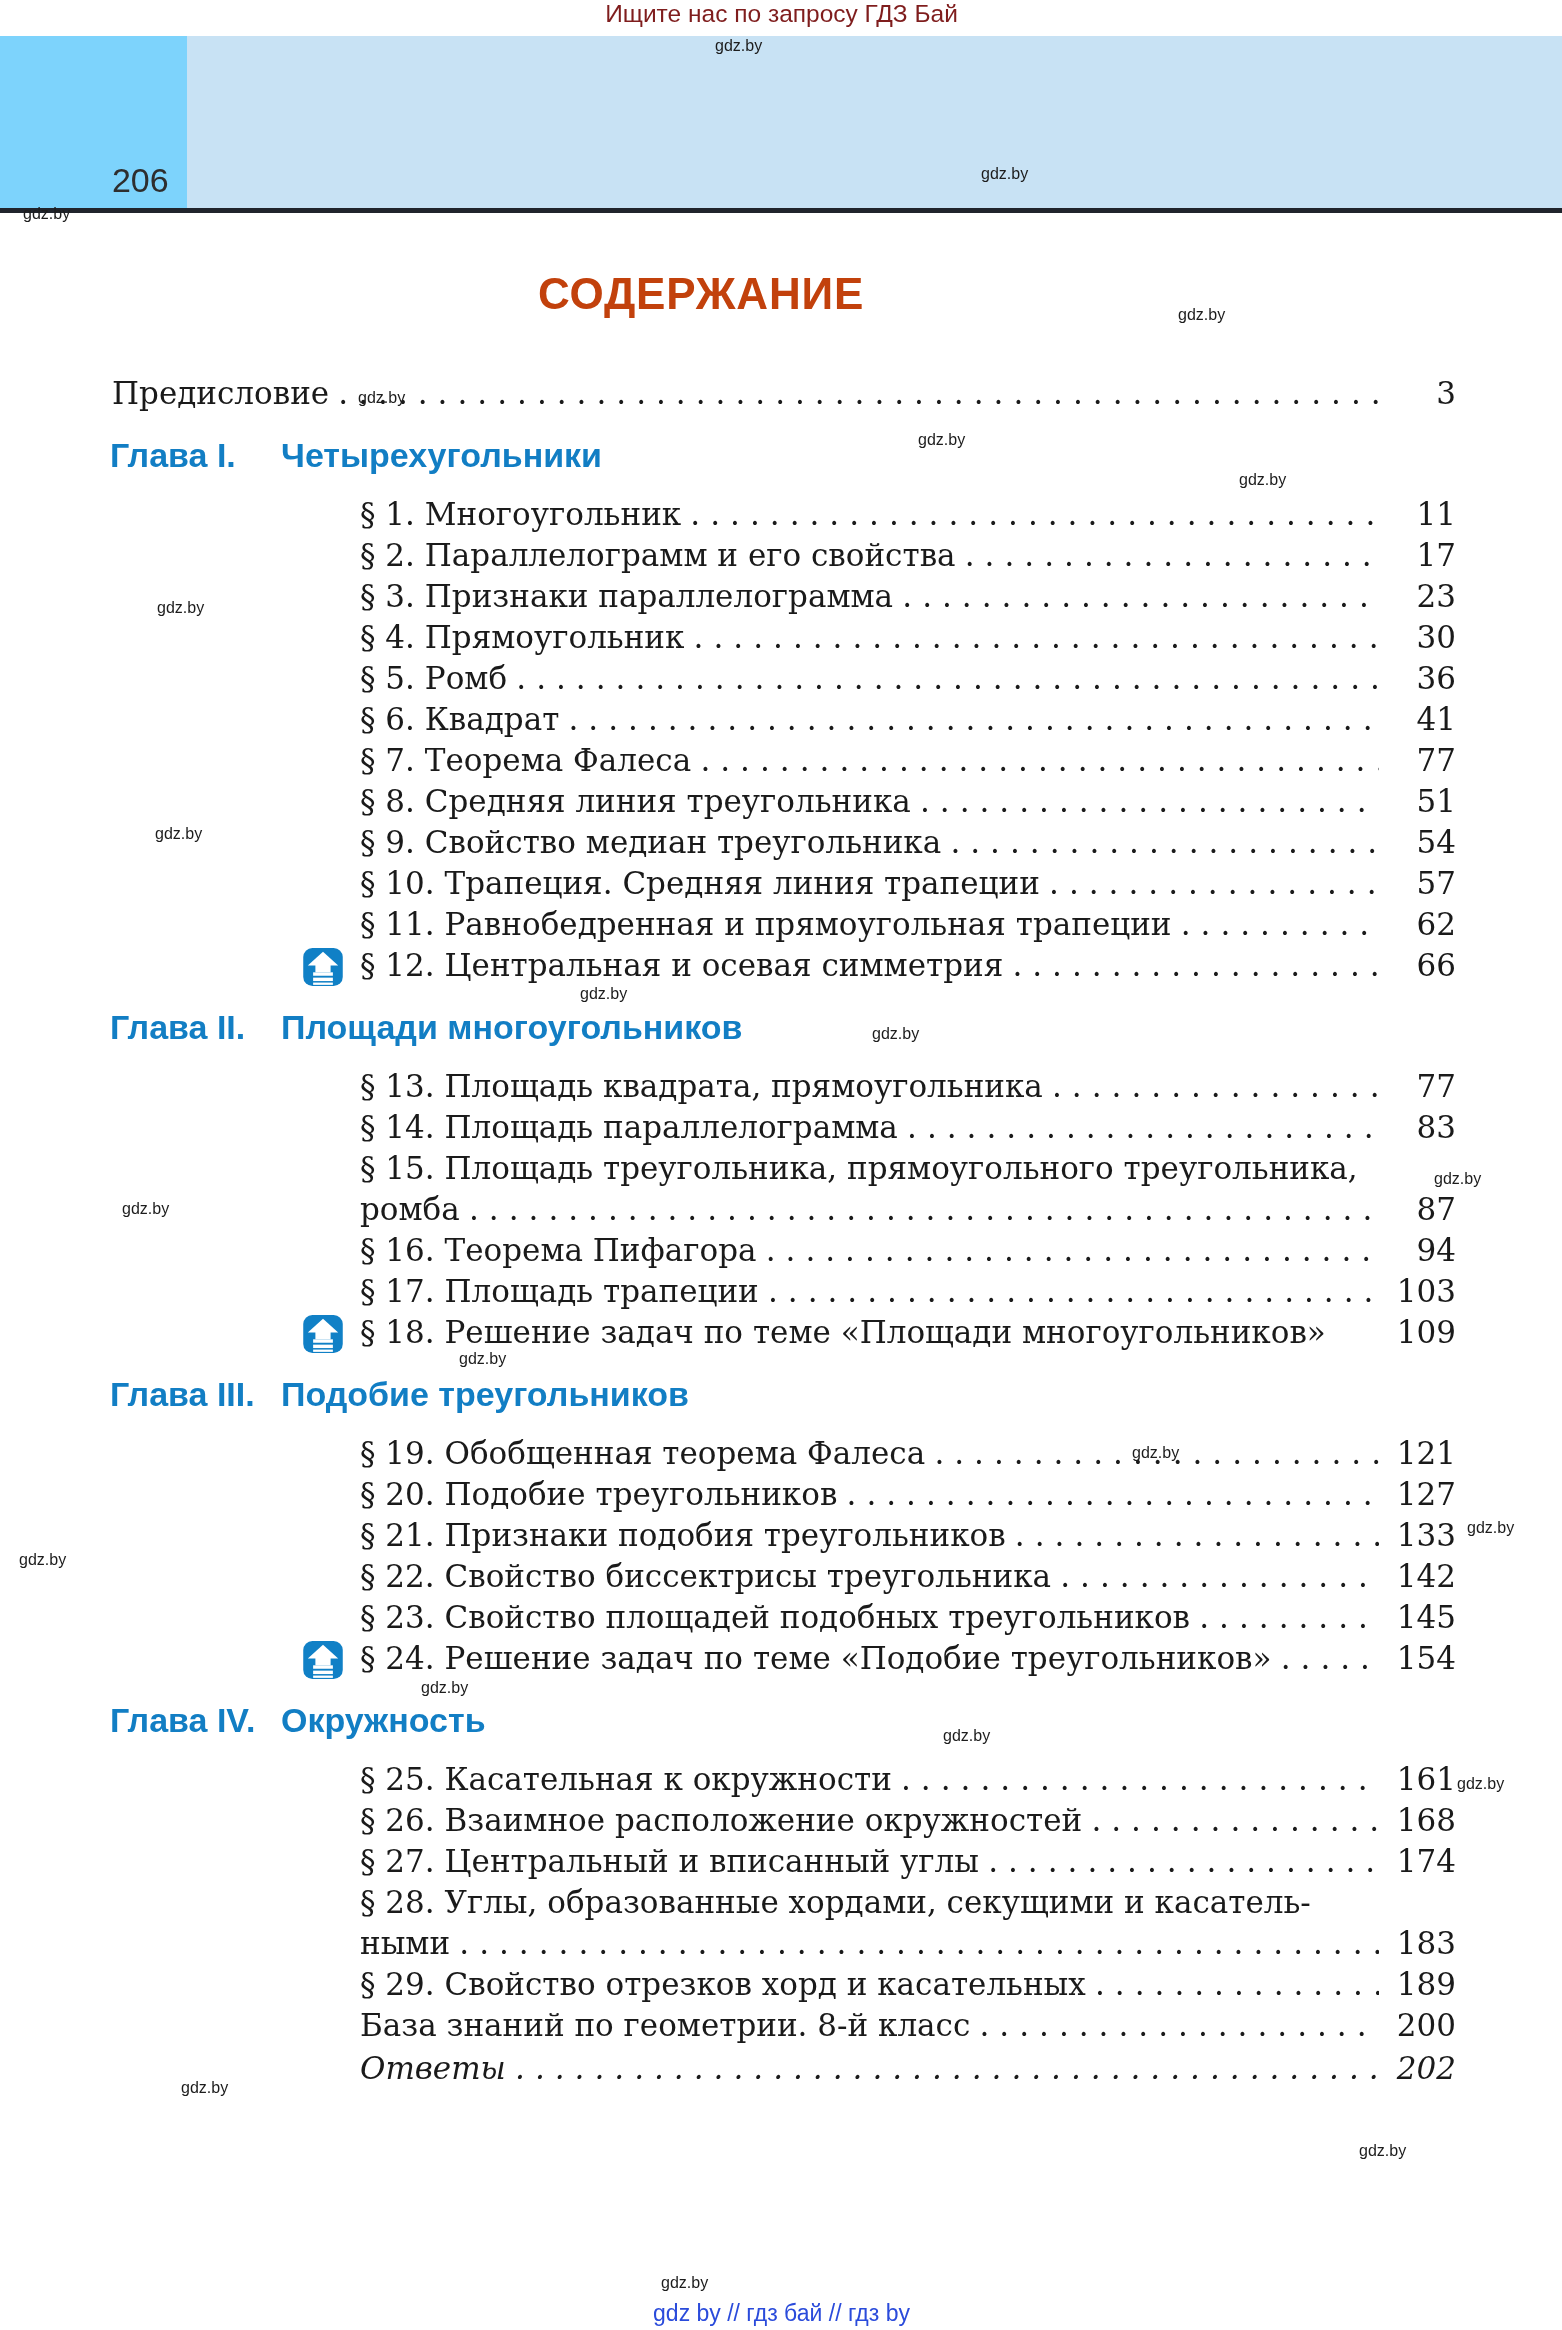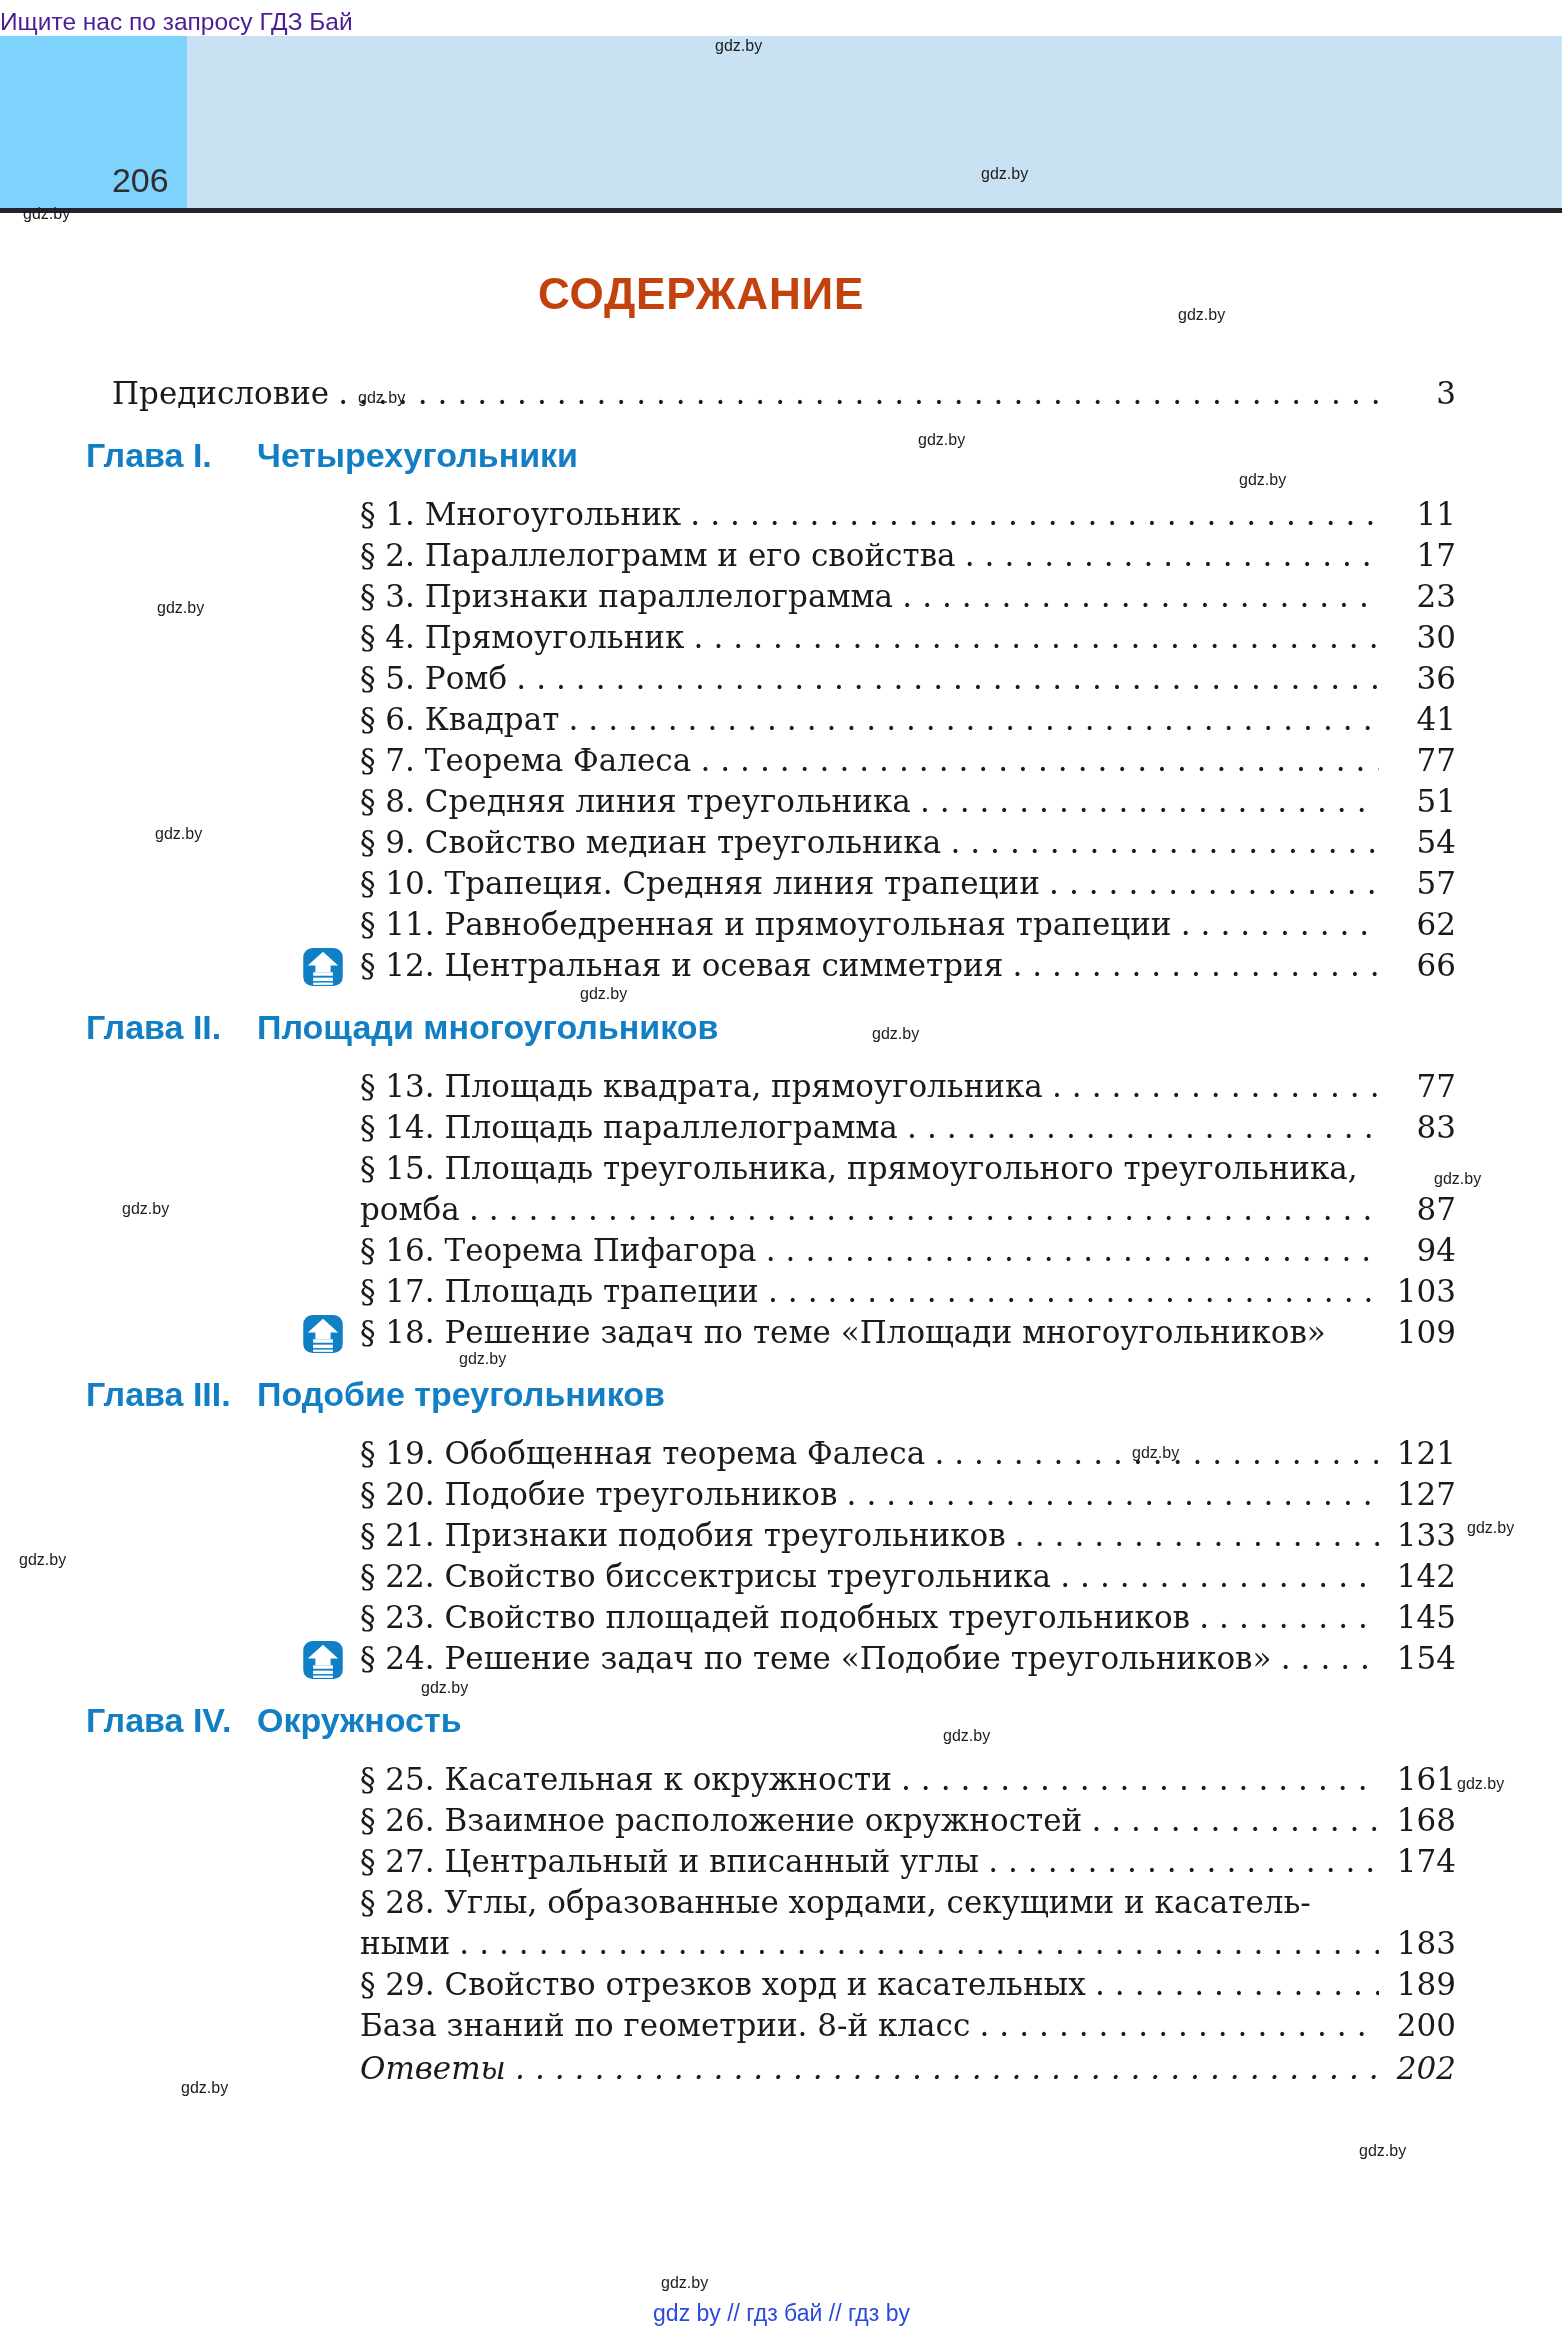--- a/index.html
+++ b/index.html
@@ -2,22 +2,22 @@
 <html style="font-size:12.2px"><head>
 <meta charset="utf-8">
 <style>
   html,body{margin:0;padding:0;background:#ffffff;}
   body{
     width:1563px;height:2330px;position:relative;overflow:hidden;
     font-family:"DejaVu Serif","Liberation Serif",serif;color:#1a1a1a;
   }
   
   .promo{
-    position:absolute;top:8px;left:0;width:100%;
-    font-family:"Liberation Sans",sans-serif;font-size:24.5px;color:#4c1d95;
+    position:absolute;top:0;left:0;width:100%;text-align:center;
+    font-family:"Liberation Sans",sans-serif;font-size:24.5px;color:#7f1d1d;
   }
   
   .band{position:absolute;left:0;top:36px;width:1563px;height:172px;background:#c8e2f4;}
   .band-square{position:absolute;left:0;top:0;width:187px;height:172px;background:#7dd3fc;}
   .band-pagenum{
     position:absolute;right:18.4px;bottom:7.7px;
     font-family:"Liberation Sans",sans-serif;font-size:34px;color:#2e2e2e;
   }
   .band-line{position:absolute;left:0;top:208px;width:1563px;height:5.4px;background:#20242c;}
 
@@ -36,21 +36,21 @@
   .row .dots{
     flex:1 1 auto;overflow:hidden;white-space:nowrap;letter-spacing:10px;
     margin:0 7.7px 0 9.2px;
   }
   .row.no-dots .dots{visibility:hidden;}
   .row .pnum{flex:0 0 auto;min-width:69px;text-align:right;}
   .row.cont-line{}
   .row.answers{margin-top:2px;font-style:italic;}
   .chapter-head{
     display:flex;align-items:baseline;height:43px;line-height:43px;
-    margin:20px 0 17px 0;padding-left:86px;
+    margin:20px 0 17px 0;padding-left:110px;
     font-family:"Liberation Sans",sans-serif;font-weight:bold;font-size:34px;color:#127ec4;
     white-space:nowrap;
   }
   .chapter-label{flex:0 0 auto;min-width:171px;}
   .entry-icon{position:absolute;left:303px;top:3.1px;width:40px;height:38px;}
 
   
   .wm{
     position:absolute;font-family:"Liberation Sans",sans-serif;
     font-size:16px;color:#1d1d1d;white-space:nowrap;

